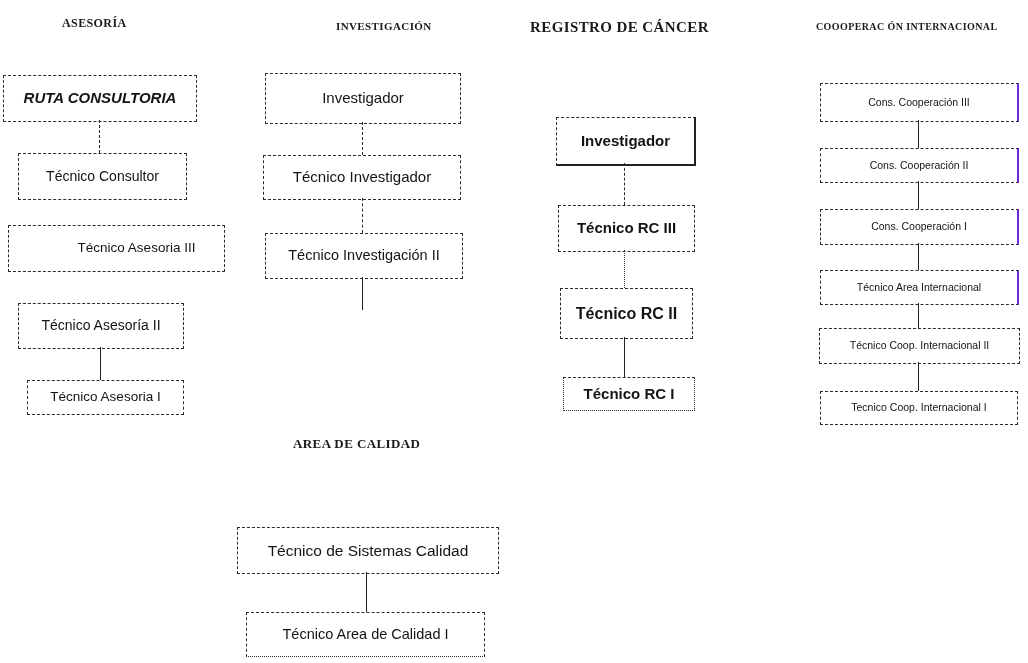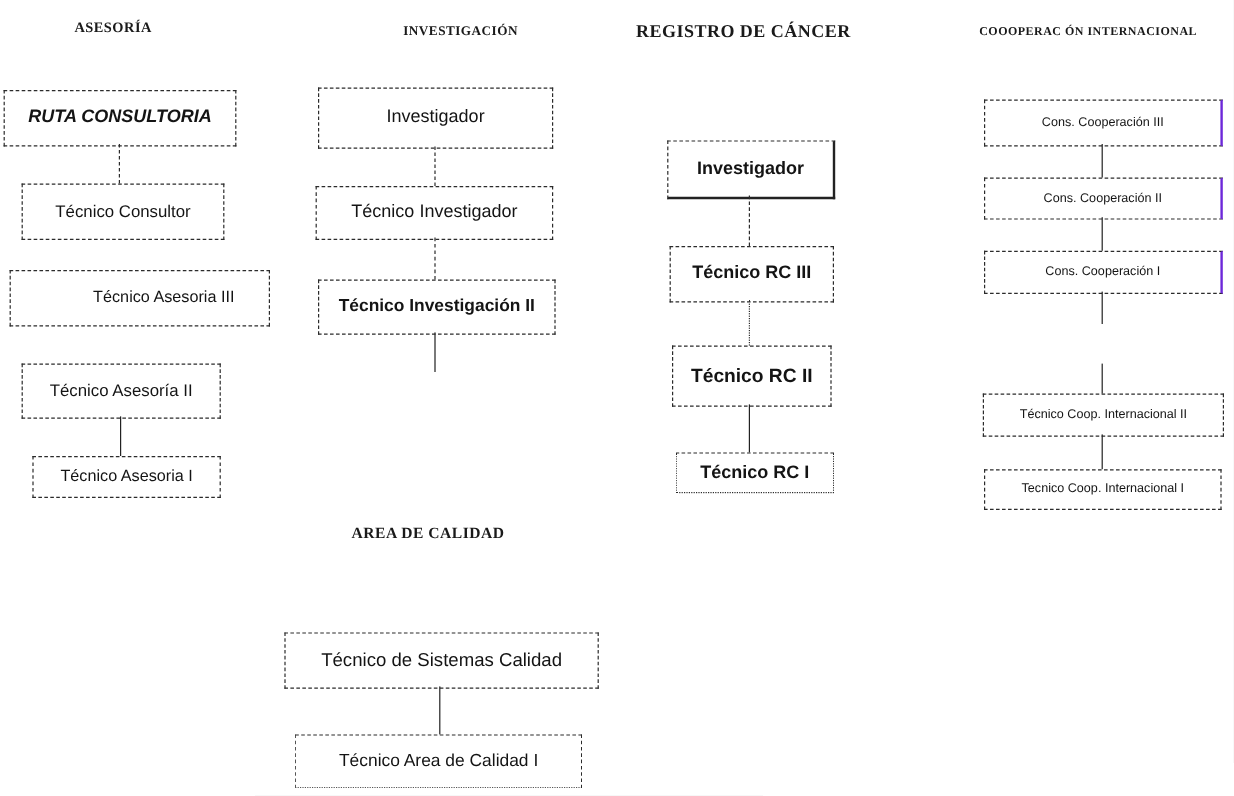--- a/index.html
+++ b/index.html
@@ -57,36 +57,37 @@
   <div class="box bold italic" style="left:3px;top:75px;width:192px;height:45px;font-size:15px;">RUTA CONSULTORIA</div>
   <div class="box" style="left:18px;top:153px;width:167px;height:45px;font-size:14px;">Técnico Consultor</div>
   <div class="box" style="left:8px;top:225px;width:175px;height:45px;font-size:13.5px;padding-left:40px;">Técnico Asesoria III</div>
   <div class="box" style="left:18px;top:303px;width:164px;height:44px;font-size:14px;">Técnico Asesoría II</div>
   <div class="box" style="left:27px;top:380px;width:155px;height:33px;font-size:13.5px;">Técnico Asesoria I</div>
   <div class="vline" style="left:99px;top:120px;height:33px;"></div>
   <div class="vline solid" style="left:100px;top:347px;height:33px;"></div>
 
   <div class="box" style="left:265px;top:73px;width:194px;height:49px;font-size:15px;">Investigador</div>
   <div class="box" style="left:263px;top:155px;width:196px;height:43px;font-size:15px;">Técnico Investigador</div>
-  <div class="box" style="left:265px;top:233px;width:196px;height:44px;font-size:14.5px;font-weight:bold;">Técnico Investigación II</div>
+  <div class="box" style="left:265px;top:233px;width:196px;height:44px;font-size:14.5px;">Técnico Investigación II</div>
   <div class="vline" style="left:362px;top:122px;height:33px;"></div>
   <div class="vline" style="left:362px;top:198px;height:35px;"></div>
   <div class="vline solid" style="left:362px;top:277px;height:33px;"></div>
 
   <div class="box bold solid-rb" style="left:556px;top:117px;width:137px;height:46px;font-size:15px;">Investigador</div>
   <div class="box bold" style="left:558px;top:205px;width:135px;height:45px;font-size:15px;">Técnico RC III</div>
   <div class="box bold" style="left:560px;top:288px;width:131px;height:49px;font-size:16px;">Técnico RC II</div>
   <div class="box bold" style="left:563px;top:377px;width:130px;height:32px;font-size:15px;border-left-style:dotted;border-right-style:dotted;border-bottom-style:dotted;">Técnico RC I</div>
   <div class="vline" style="left:624px;top:163px;height:42px;"></div>
   <div class="vline dotted" style="left:624px;top:250px;height:38px;"></div>
   <div class="vline solid" style="left:624px;top:337px;height:40px;"></div>
 
   <div class="box bracket" style="left:820px;top:83px;width:196px;height:37px;font-size:10.5px;">Cons. Cooperación III</div>
   <div class="box bracket" style="left:820px;top:148px;width:196px;height:33px;font-size:10.5px;">Cons. Cooperación II</div>
   <div class="box bracket" style="left:820px;top:209px;width:196px;height:34px;font-size:10.5px;">Cons. Cooperación I</div>
+  <div class="box bracket" style="left:820px;top:270px;width:196px;height:33px;font-size:10.5px;">Técnico Area Internacional</div>
   <div class="box" style="left:819px;top:328px;width:199px;height:34px;font-size:10.5px;">Técnico Coop. Internacional II</div>
   <div class="box" style="left:820px;top:391px;width:196px;height:32px;font-size:10.5px;">Tecnico Coop. Internacional I</div>
   <div class="vline solid" style="left:918px;top:120px;height:28px;"></div>
   <div class="vline solid" style="left:918px;top:181px;height:28px;"></div>
   <div class="vline solid" style="left:918px;top:243px;height:27px;"></div>
   <div class="vline solid" style="left:918px;top:303px;height:25px;"></div>
   <div class="vline solid" style="left:918px;top:362px;height:29px;"></div>
 
   <div class="box" style="left:237px;top:527px;width:260px;height:45px;font-size:15.5px;">Técnico de Sistemas Calidad</div>
   <div class="box" style="left:246px;top:612px;width:237px;height:43px;font-size:14.5px;border-bottom-style:dotted;">Técnico Area de Calidad I</div>

